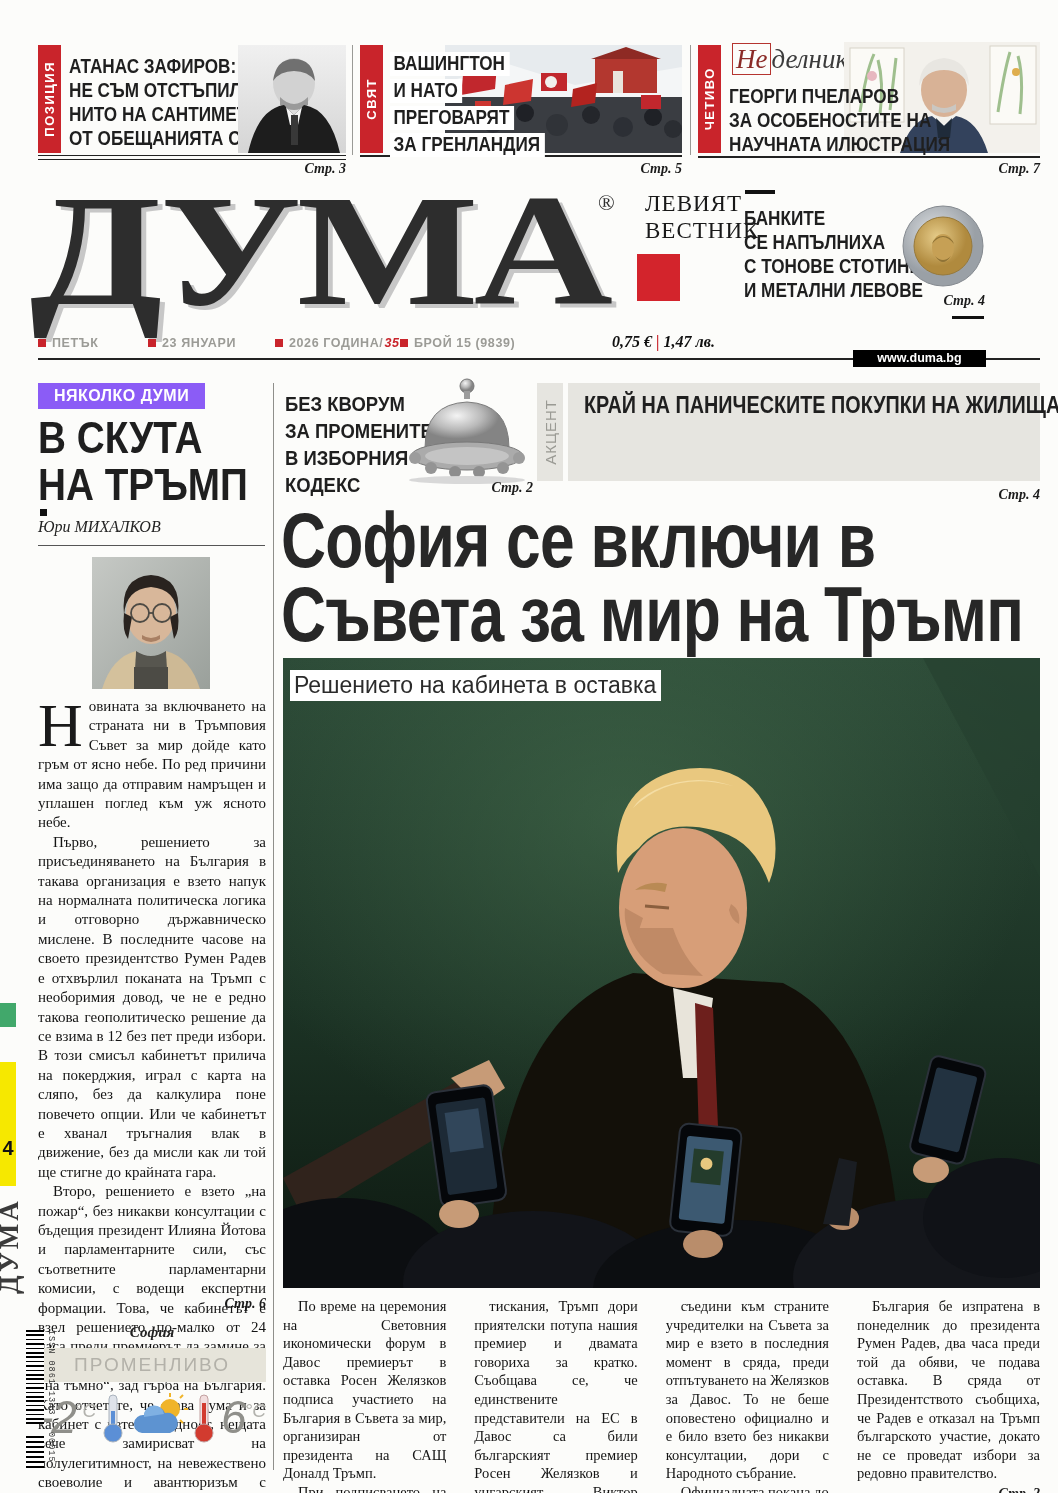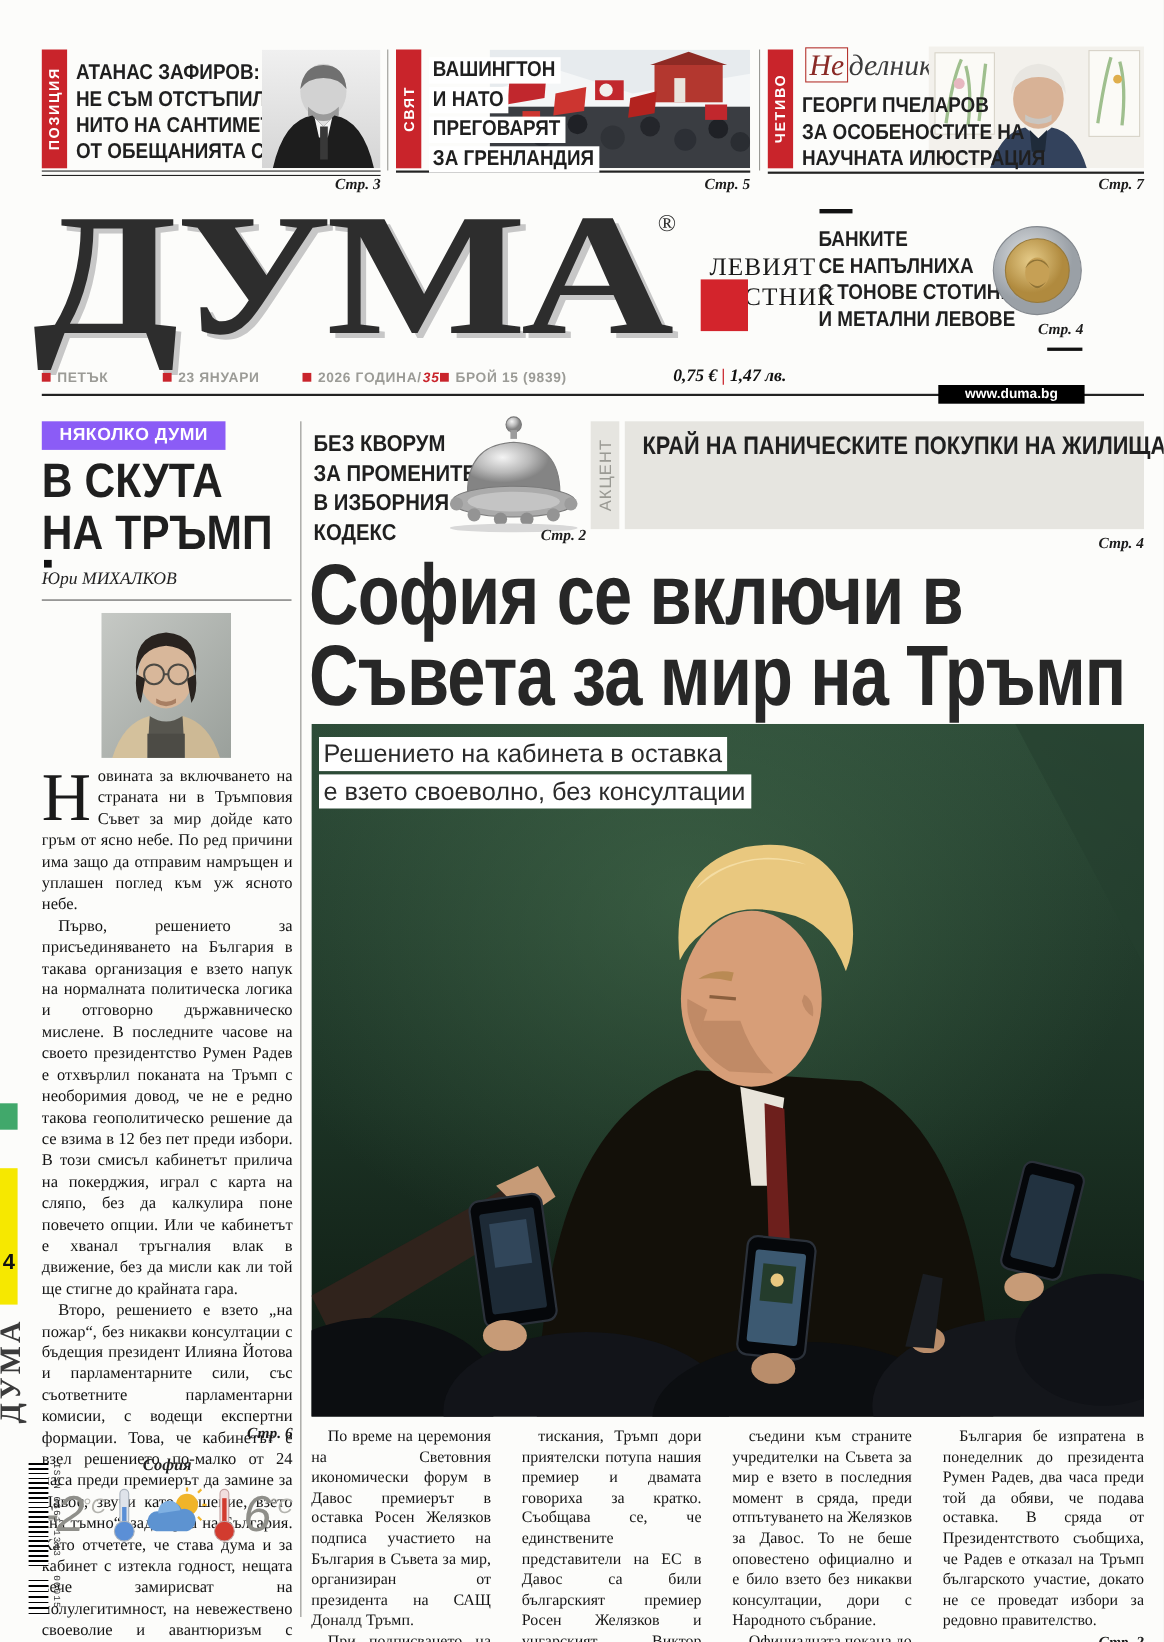--- a/index.html
+++ b/index.html
@@ -145,21 +145,21 @@
         <path d="M56,111 Q66,78 88,74 L100,84 L112,74 Q134,78 144,111Z" fill="#33425c"></path>
         <path d="M92,76 L100,84 L108,76 L106,96 L94,96Z" fill="#1f2b3a"></path>
       </svg>
     </div>
     <div class="rule1 abs" style="left:0;top:114px;width:342px;height:1.5px;"></div>
     <div class="pg abs" style="left:252px;top:119px;width:90px;text-align:right;">Стр. 7</div>
   </div>
 
   <div class="abs masthead-logo" style="left:30px;top:186px;">ДУМА</div>
   <div class="abs serif" style="left:598px;top:190px;font-size:22px;color:#2d2d2d;">®</div>
-  <div class="abs serif lines" style="left:645px;top:190px;font-size:23px;line-height:27px;letter-spacing:1px;color:#191919;margin-top:39px;">
+  <div class="abs serif lines" style="left:645px;top:190px;font-size:23px;line-height:27px;letter-spacing:1px;color:#191919;">
       <span class="tl">ЛЕВИЯТ</span>
       <span class="tl">ВЕСТНИК</span>
     </div>
   <div class="abs" style="left:637px;top:254px;width:43px;height:47px;background:#d3242c;"></div>
 
   <div class="abs" style="left:745px;top:190px;width:30px;height:4px;background:#111;"></div>
   <div class="abs cond lines scx" style="left:744px;top:206px;font-size:19.5px;line-height:24px;">
       <span class="tl">БАНКИТЕ</span>
       <span class="tl">СЕ НАПЪЛНИХА</span>
       <span class="tl">С ТОНОВЕ СТОТИНКИ</span>
@@ -246,20 +246,21 @@
   </div>
   <div class="abs copy" style="left:38px;top:697px;width:228px;">
     <p><span class="drop">Н</span><span>овината за включването на страната ни в Тръмповия Съвет за мир дойде като гръм от ясно небе. По ред причини има защо да отправим намръщен и уплашен поглед към уж ясното небе.</span></p>
     <p class="ind">Първо, решението за присъединяването на България в такава организация е взето напук на нормалната политическа логика и отговорно държавническо мислене. В последните часове на своето президентство Румен Радев е отхвърлил поканата на Тръмп с необоримия довод, че не е редно такова геополитическо решение да се взима в 12 без пет преди избори. В този смисъл кабинетът прилича на покерджия, играл с карта на сляпо, без да калкулира поне повечето опции. Или че кабинетът е хванал тръгналия влак в движение, без да мисли как ли той ще стигне до крайната гара.</p>
     <p class="ind">Второ, решението е взето „на пожар“, без никакви консултации с бъдещия президент Илияна Йотова и парламентарните сили, със съответните парламентарни комисии, с водещи експертни формации. Това, че кабинетът е взел решението по-малко от 24 часа преди премиерът да замине за Давос, звучи като решение, взето „на тъмно“, зад гърба на България. Като отчетете, че става дума и за кабинет с изтекла годност, нещата вече замирисват на полулегитимност, на невежествено своеволие и авантюризъм с държавността.</p>
   </div>
   <div class="pg abs" style="left:38px;top:1296px;width:228px;text-align:right;">Стр. 6</div>
 
   <div class="abs" style="left:38px;top:1324px;width:228px;">
     <div class="serif" style="text-align:center;font-size:15px;font-weight:700;font-style:italic;color:#222;">София</div>
+    <div style="margin-top:7px;height:34px;background:#e6e4da;color:#b3b1a9;font:400 19px 'Liberation Sans',sans-serif;letter-spacing:2px;text-align:center;line-height:34px;">ПРОМЕНЛИВО</div>
     <div style="margin-top:8px;display:flex;align-items:center;justify-content:space-between;">
       <div class="temp"><span>-2</span><sup>°<span>C</span></sup></div>
       <svg width="22" height="52">
         <rect x="7" y="4" width="8" height="32" rx="4" fill="#dfe3ea" stroke="#aab3bd"></rect>
         <rect x="9" y="20" width="4" height="16" fill="#5b8fd6"></rect>
         <circle cx="11" cy="42" r="9" fill="#5b8fd6" stroke="#aab3bd"></circle>
       </svg>
       <svg width="58" height="48">
         <circle cx="40" cy="16" r="10" fill="#f0b429"></circle>
         <g stroke="#f0b429" stroke-width="2">
@@ -395,21 +396,20 @@
         <rect x="636" y="402" width="56" height="100" rx="8" fill="#05070a" stroke="#2b313a" stroke-width="2"></rect>
         <rect x="643" y="413" width="42" height="78" rx="3" fill="#223240"></rect>
       </g>
       <ellipse cx="648" cy="512" rx="18" ry="13" fill="#c79b77"></ellipse>
       <ellipse cx="560" cy="560" rx="16" ry="12" fill="#b98d6b"></ellipse>
       <path d="M540,566 L556,500 L574,504 L566,568 Z" fill="#1a1d22"></path>
     </svg>
     
     <div class="abs lines boxed" style="left:7px;top:12px;font-size:23px;line-height:30px;font-family:'Liberation Sans',sans-serif;color:#2b2b2b;">
         <span class="tl">Решението на кабинета в оставка</span>
-        <span class="tl">е взето своеволно, без консултации</span>
       </div>
     <div class="abs" style="right:10px;top:602px;font:400 10px 'Liberation Sans',sans-serif;color:#e8e8e4;letter-spacing:1px;opacity:.85;">СНИМКА БТА</div>
   </div>
 
   <div class="abs" style="left:283px;top:1297px;width:757px;height:186px;display:flex;gap:28px;">
     <div class="colcopy" style="flex:1;">
       <p>По време на церемония на Световния икономически форум в Давос премиерът в оставка Росен Желязков подписа участието на България в Съвета за мир, организиран от президента на САЩ Доналд Тръмп.</p>
       <p>При подписването на Хартата Желязков и Тръмп си размениха две дълги ръкос-</p>
     </div>
     <div class="colcopy" style="flex:1;">

